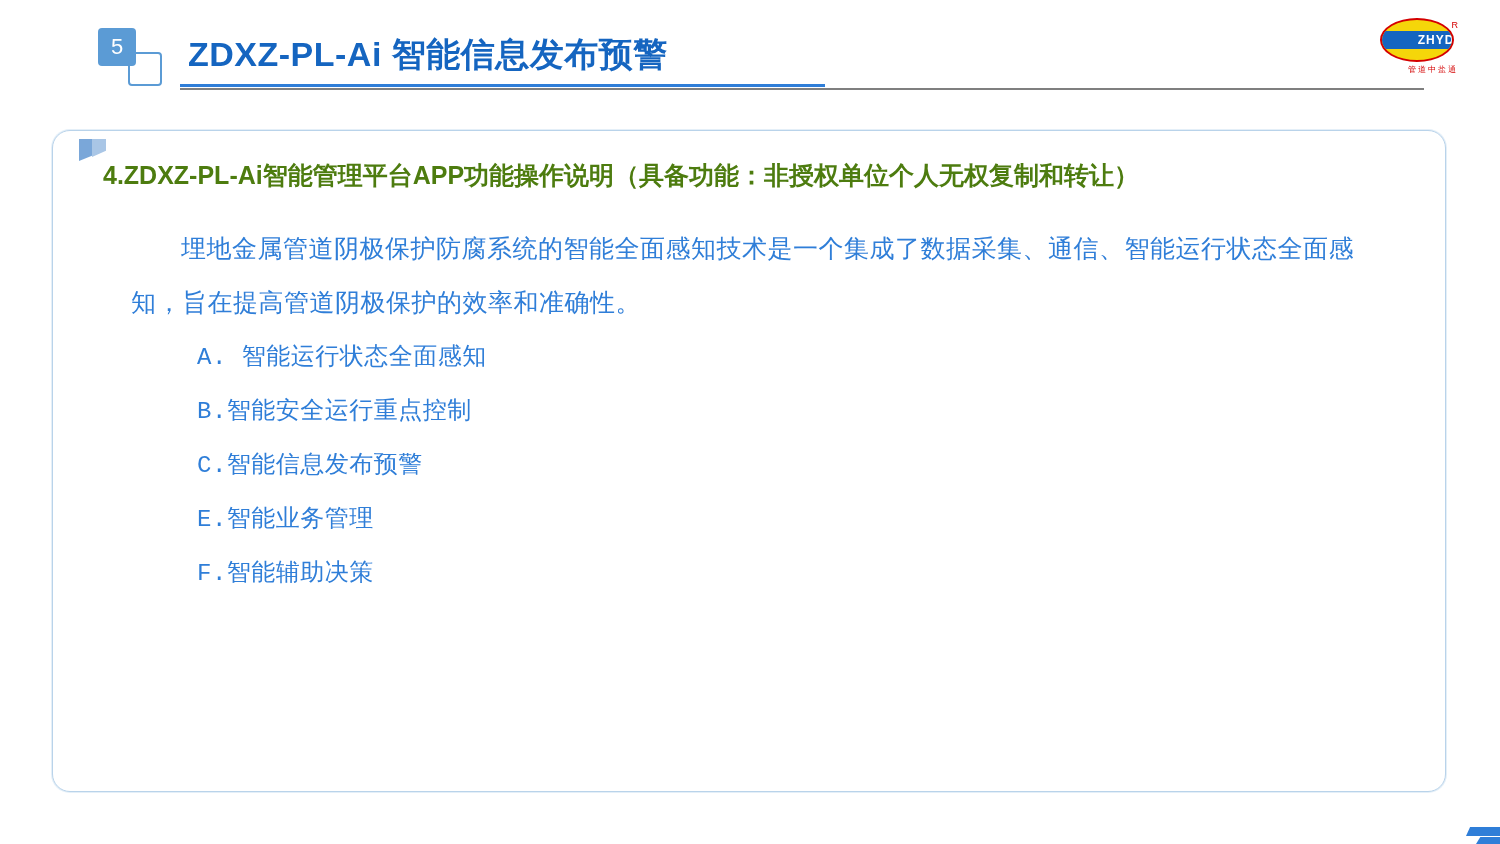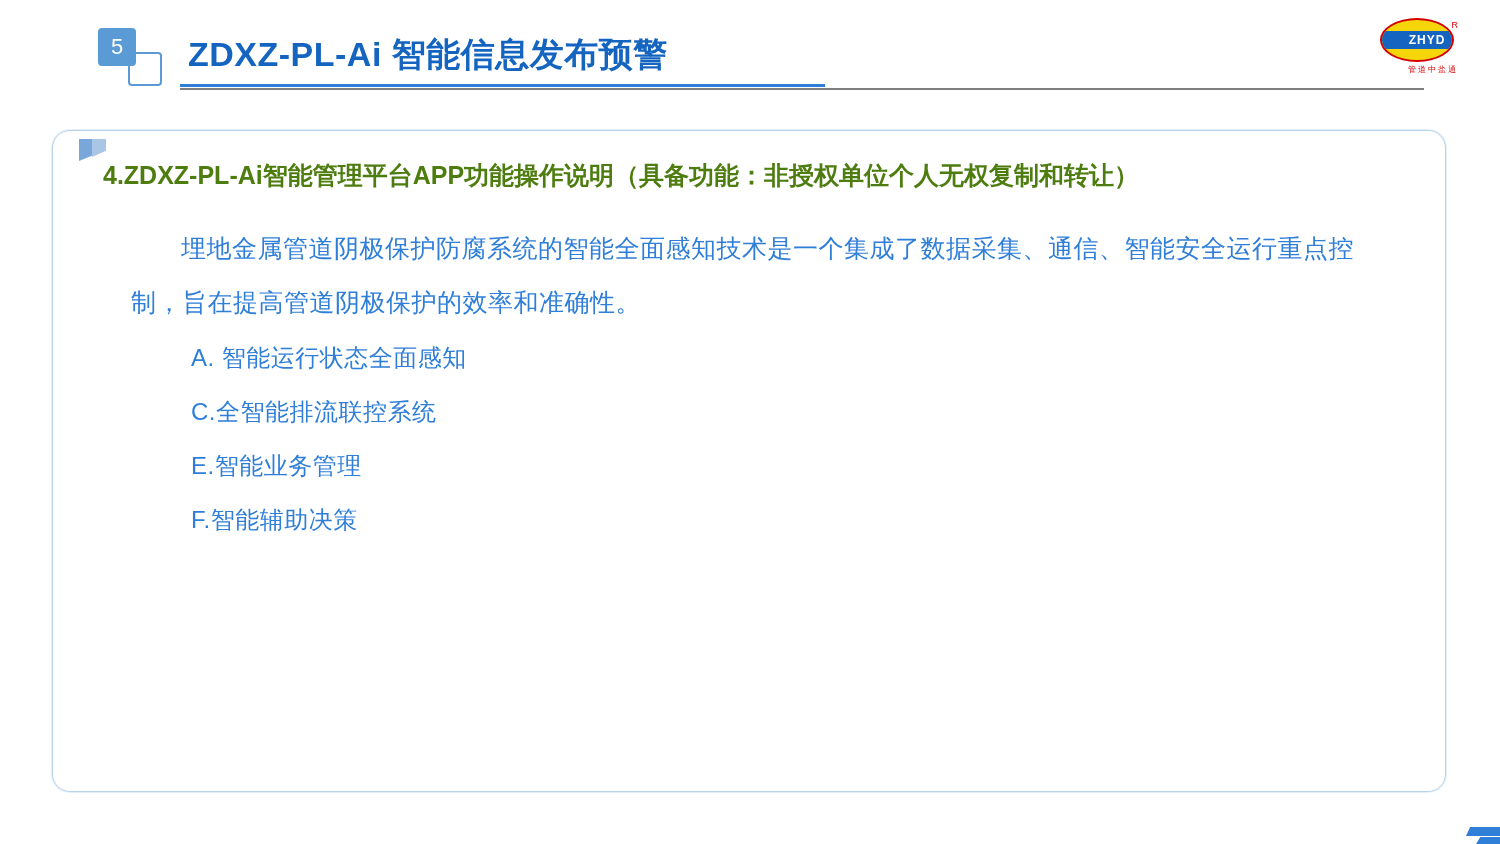--- a/index.html
+++ b/index.html
@@ -99,21 +99,21 @@
   .logo-badge .band {
     position: absolute;
     left: 0;
     top: 11px;
     width: 100%;
     height: 18px;
     background: #1565c0;
   }
   .logo-badge .txt {
     position: absolute;
-    left: 3px;
+    left: 12px;
     top: 11px;
     width: 100%;
     height: 32px;
     line-height: 18px;
     color: #ffffff;
     font-size: 12px;
     font-weight: bold;
     letter-spacing: 1px;
     padding-left: 7px;
   }
@@ -187,23 +187,24 @@
     width: 1260px;
     font-size: 25px;
     line-height: 54px;
     color: #2f7ed8;
     text-indent: 2em;
     letter-spacing: 0.5px;
   }
 
   .list {
     position: absolute;
-    left: 138px;
+    left: 144px;
     top: 200px;
     width: 1100px;
+    font-family: Liberation Mono, monospace;
   }
   .list-item {
     font-size: 24px;
     line-height: 54px;
     color: #2f7ed8;
     letter-spacing: 0.5px;
     white-space: nowrap;
   }
 
   
@@ -256,25 +257,26 @@
   </div>
 
   <div class="card">
     <div class="flag-icon">
       <div class="f1"></div>
       <div class="f2"></div>
     </div>
 
     <div class="section-title">4.ZDXZ-PL-Ai智能管理平台APP功能操作说明（具备功能：非授权单位个人无权复制和转让）</div>
 
-    <div class="para">埋地金属管道阴极保护防腐系统的智能全面感知技术是一个集成了数据采集、通信、智能安全运行重点控制，旨在提高管道阴极保护的效率和准确性。</div>
+    <div class="para">埋地金属管道阴极保护防腐系统的智能全面感知技术是一个集成了数据采集、通信、智能运行状态全面感知，旨在提高管道阴极保护的效率和准确性。</div>
 
     <div class="list">
       <div class="list-item">A. 智能运行状态全面感知</div>
-      <div class="list-item">C.全智能排流联控系统</div>
+      <div class="list-item">B.智能安全运行重点控制</div>
+      <div class="list-item">C.智能信息发布预警</div>
       <div class="list-item">E.智能业务管理</div>
       <div class="list-item">F.智能辅助决策</div>
     </div>
   </div>
 
   <div class="corner">
     <div class="c1"></div>
     <div class="c2"></div>
   </div>
 

